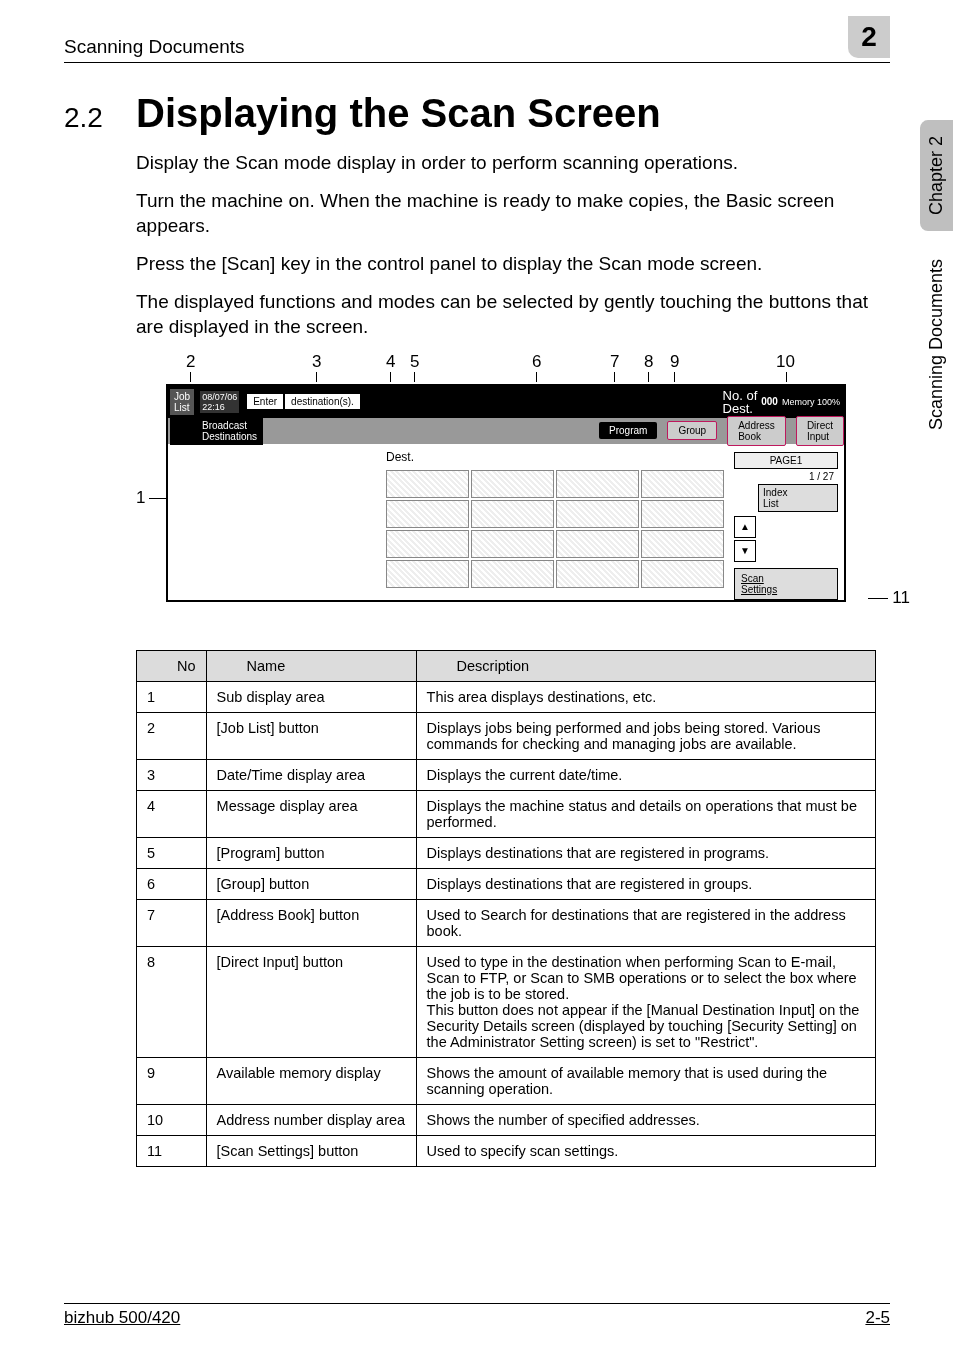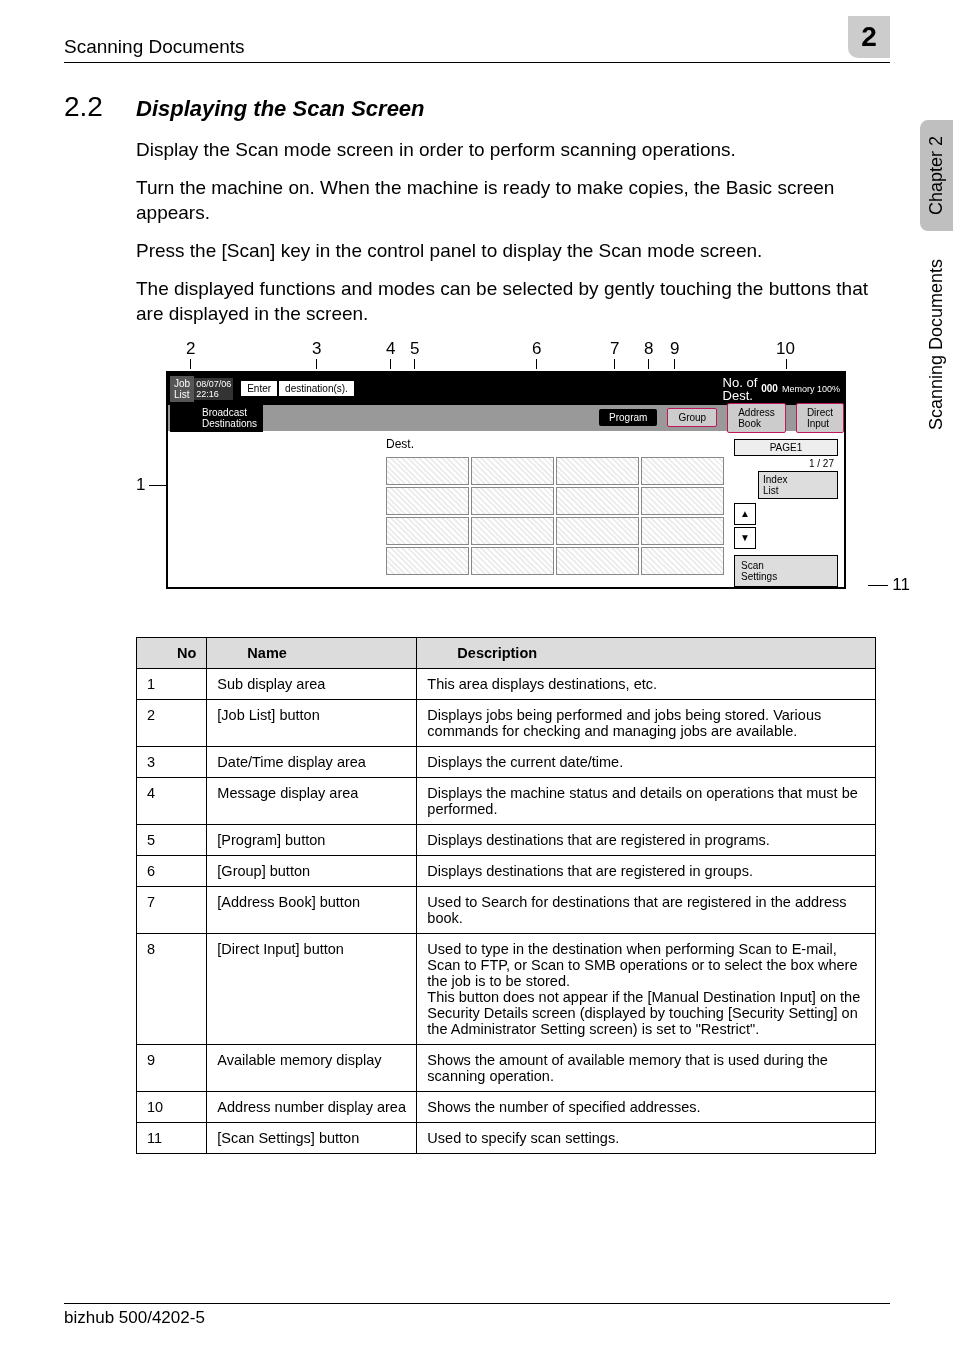--- a/index.html
+++ b/index.html
@@ -11,21 +11,21 @@
   .hdr-left { font-size: 19px; }
   .hdr-right {
     width: 42px; height: 42px; background: #ccc; display: flex; align-items: center; justify-content: center;
     font-size: 28px; font-weight: bold; border-bottom-left-radius: 10px;
   }
   .rule { border: none; border-top: 1.5px solid #000; margin: 4px 64px 0 64px; }
 
   
   .sec { margin: 28px 64px 0 64px; display: flex; align-items: baseline; }
   .sec-num { font-size: 28px; font-weight: normal; width: 72px; }
-  .sec-title { font-size: 22px; font-weight: bold; font-style: italic; }
+  .sec-title { font-size: 40px; font-weight: bold; }
 
   
   .body { margin: 14px 64px 0 136px; font-size: 19px; line-height: 1.35; }
   .body p { margin-bottom: 12px; }
 
   
   .sidetab { position: absolute; right: 0; top: 120px; width: 36px; display: flex; flex-direction: column; align-items: center; }
   .sidetab .chapter {
     writing-mode: vertical-rl; transform: rotate(180deg);
     background: #bfbfbf; color: #000; padding: 16px 6px; font-size: 18px; border-top-right-radius: 8px; border-bottom-right-radius: 8px;
@@ -43,21 +43,21 @@
   .tl-2 { left: 50px; } .tl-3 { left: 176px; } .tl-4 { left: 250px; } .tl-5 { left: 274px; }
   .tl-6 { left: 396px; } .tl-7 { left: 474px; } .tl-8 { left: 508px; } .tl-9 { left: 534px; } .tl-10 { left: 640px; }
   .tick { position: absolute; top: 20px; width: 1px; height: 10px; background: #000; }
 
   .panel {
     position: absolute; top: 32px; left: 30px; width: 680px; height: 218px;
     background: #fff; border: 2.5px solid #000;
   }
   .ptop { height: 32px; background: #000; color: #fff; display: flex; align-items: center; font-size: 10px; }
   .ptop .joblist { background:#555; padding:2px 4px; margin-left:2px; }
-  .ptop .dt { background:#333; padding:1px 2px; font-size:9px; }
+  .ptop .dt { margin-left: 6px; background:#333; padding:1px 2px; font-size:9px; }
   .ptop .enter { margin-left: 8px; background: #fff; color:#000; padding: 2px 6px; font-size: 10px; }
   .ptop .msg { margin-left: 2px; background:#fff; color:#000; padding:2px 6px; font-size:10px; }
   .ptop .spacer { flex: 1; }
   .ptop .dest { font-size:13px; line-height:1; }
   .ptop .count { font-weight:bold; margin:0 4px; }
   .ptop .mem { font-size:9px; margin-right:4px; }
 
   .ptabs { height: 26px; background:#999; display:flex; align-items:center; font-size:10px; }
   .ptabs .bd { background:#000; color:#fff; padding:3px 6px; margin-left:2px; }
   .ptabs .tabbtn { margin-left:10px; background:#000; color:#fff; padding:3px 10px; border-radius:2px; }
@@ -78,28 +78,28 @@
   .rightcol .fraction { text-align:right; padding-right:4px; }
 
   .leftnum { position:absolute; left:0; top: 136px; font-size: 17px; }
   .leftnum .stem { display:inline-block; border-top:1px solid #000; width:26px; vertical-align:middle; margin-left:4px; }
   .rightnum { position:absolute; right: -20px; bottom: 14px; font-size:17px; }
   .rightnum .stem { display:inline-block; border-top:1px solid #000; width:20px; vertical-align:middle; margin-right:4px; }
 
   
   table.desc { border-collapse: collapse; margin: 28px 64px 0 136px; width: 740px; font-size: 14.5px; }
   table.desc th, table.desc td { border: 0.7px solid #000; padding: 7px 10px; vertical-align: top; text-align: left; }
-  table.desc th { background: #dcdcdc; font-weight: bold; padding-left: 40px; }
+  table.desc th { background: #dcdcdc; font-weight: normal; padding-left: 40px; }
   table.desc th.no { width: 48px; }
   table.desc th.name { width: 210px; }
 
   
   .footer { position: absolute; bottom: 24px; left: 64px; right: 64px; }
   .frule { border: none; border-top: 1px solid #000; margin-bottom: 4px; }
-  .fline { display: flex; font-size: 17px; }
+  .fline { display: flex; justify-content: space-between; font-size: 17px; text-decoration: underline; }
 </style>
 </head>
 <body>
 
 <div class="hdr">
   <div class="hdr-left">Scanning Documents</div>
   <div class="hdr-right">2</div>
 </div>
 <hr class="rule">
 
@@ -107,21 +107,21 @@
   <div class="chapter">Chapter 2</div>
   <div class="scanning">Scanning Documents</div>
 </div>
 
 <div class="sec">
   <div class="sec-num">2.2</div>
   <div class="sec-title">Displaying the Scan Screen</div>
 </div>
 
 <div class="body">
-  <p>Display the Scan mode screen in order to perform scanning operations.</p>
+  <p>Display the Scan mode display in order to perform scanning operations.</p>
   <p>Turn the machine on. When the machine is ready to make copies, the Basic screen appears.</p>
   <p>Press the [Scan] key in the control panel to display the Scan mode screen.</p>
   <p>The displayed functions and modes can be selected by gently touching the buttons that are displayed in the screen.</p>
 </div>
 
 <div class="shot-wrap">
   <div class="toplabels">
     <span class="tl-2">2</span>
     <span class="tl-3">3</span>
     <span class="tl-4">4</span>
@@ -207,21 +207,21 @@
       <div class="idx" style="white-space:pre;">Index
 List</div>
       <div class="arrows">
         <div class="arrow">
             <span>▲</span>
           </div>
         <div class="arrow">
             <span>▼</span>
           </div>
       </div>
-      <div class="scanset" style="white-space:pre;">Scan
+      <div class="scanset" style="white-space:pre;text-decoration:underline;">Scan
 Settings</div>
     </div>
   </div>
 
   <div class="rightnum">
     <span class="stem"></span><span>11</span>
   </div>
 </div>
 
 <table class="desc">

